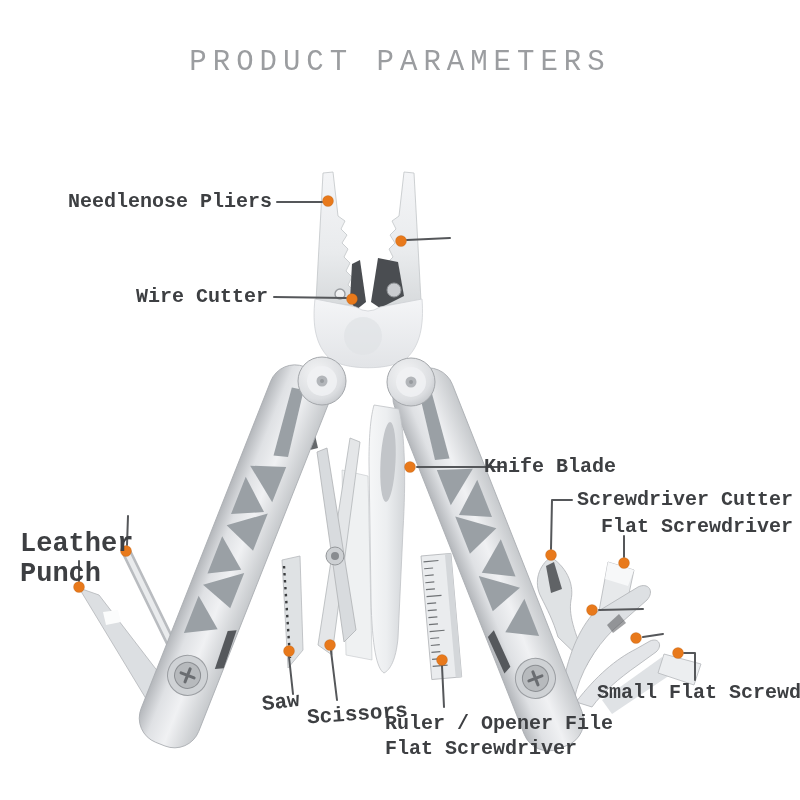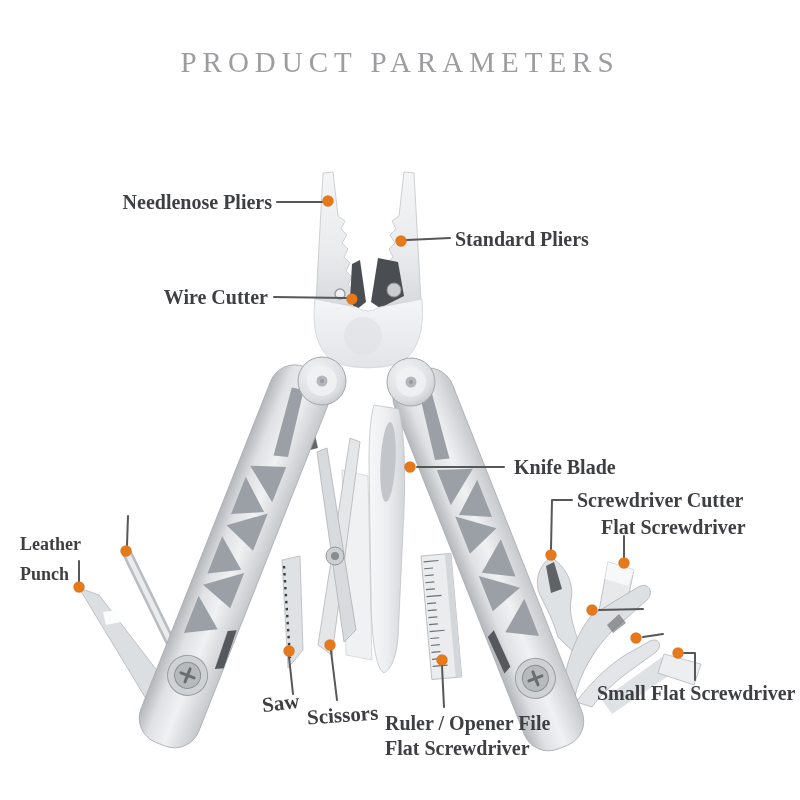--- a/index.html
+++ b/index.html
@@ -1,37 +1,37 @@
 <!DOCTYPE html>
 <html style="--accent: #E8791B; --label-text: #3D3F42; --title-text: #9B9DA0; --leader-line: #55575A;"><head>
 <meta charset="utf-8">
 <style>
   html,body{margin:0;padding:0;background:#fff;}
   .stage{position:relative;width:800px;height:800px;background:#ffffff;overflow:hidden;
-         font-family:Liberation Serif, serif;}
+         font-family:Liberation Mono, monospace;}
   .title{position:absolute;top:46px;left:0;right:0;text-align:center;
          font-size:29px;font-weight:400;letter-spacing:6px;color:var(--title-text,#9B9DA0);}
   .art{position:absolute;left:0;top:0;}
   .lbl{position:absolute;font-size:20px;font-weight:700;color:var(--label-text,#3D3F42);
        white-space:nowrap;line-height:24px;}
   .lbl.right-align{text-align:right;}
   .lbl.wrap{white-space:normal;}
   .leader{stroke:var(--leader-line,#55575A);stroke-width:2;fill:none;stroke-linecap:round;stroke-linejoin:round;}
   .dot{fill:var(--accent,#E8791B);stroke:rgba(150,70,0,0.25);stroke-width:0.8;}
   #lbl-needlenose{right:528px;top:190px;}
   #lbl-wire{right:532px;top:285px;}
   #lbl-standard{left:455px;top:227px;}
-  #lbl-knife{left:514px;top:455px;}
+  #lbl-knife{left:484px;top:455px;}
   #lbl-multi{left:577px;top:488px;}
   #lbl-flatsd{left:601px;top:515px;}
   #lbl-bottle{left:648px;top:597px;}
   #lbl-can{left:668px;top:623px;}
   #lbl-smallflat{left:597px;top:681px;}
   #lbl-phillips{left:34px;top:491px;}
-  #lbl-leather{left:20px;top:529px;width:98px;line-height:30px;font-size:18px;}
+  #lbl-leather{left:20px;top:529px;width:98px;line-height:30px;font-size:27px;}
   #lbl-saw{left:262px;top:691px;font-size:21px;transform:rotate(-7deg);}
   #lbl-scissors{left:307px;top:703px;font-size:21px;transform:rotate(-4deg);}
   #lbl-ruler{left:385px;top:711px;line-height:25px;}
 </style>
 </head>
 <body>
 
 <div class="stage">
 
   <div class="title">PRODUCT PARAMETERS</div>
@@ -206,21 +206,20 @@
       <circle class="dot" cx="126" cy="551" r="5.5"></circle>
       <circle class="dot" cx="79" cy="587" r="5.5"></circle>
       <circle class="dot" cx="289" cy="651" r="5.5"></circle>
       <circle class="dot" cx="330" cy="645" r="5.5"></circle>
       <circle class="dot" cx="442" cy="660" r="5.5"></circle>
     </g>
   </svg>
 
   <div class="lbl right-align" id="lbl-wire">Wire Cutter</div>
   <div class="lbl right-align" id="lbl-needlenose">Needlenose Pliers</div>
-  <div class="lbl" id="lbl-standard">Standard Pliers</div>
   <div class="lbl" id="lbl-knife">Knife Blade</div>
   <div class="lbl" id="lbl-multi">Screwdriver Cutter</div>
   <div class="lbl" id="lbl-flatsd">Flat Screwdriver</div>
   <div class="lbl" id="lbl-smallflat">Small Flat Screwdriver</div>
   <div class="lbl wrap" id="lbl-leather">Leather Punch</div>
   <div class="lbl" id="lbl-saw">Saw</div>
   <div class="lbl" id="lbl-scissors">Scissors</div>
   <div class="lbl" id="lbl-ruler">
     <div>Ruler / Opener File</div>
     <div>Flat Screwdriver</div>

